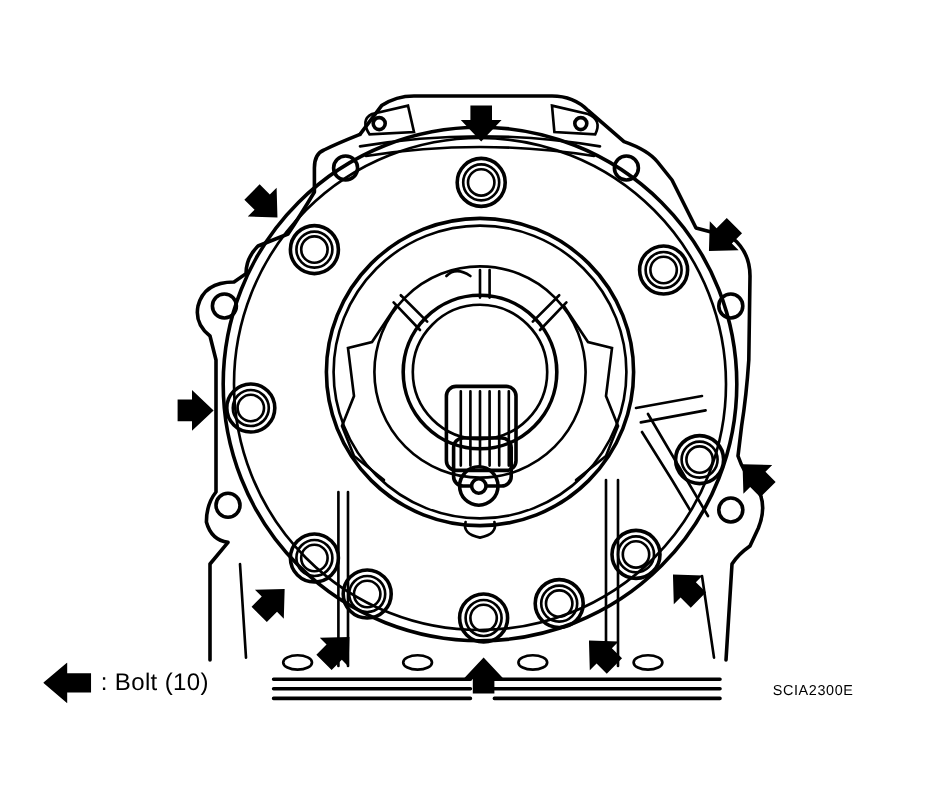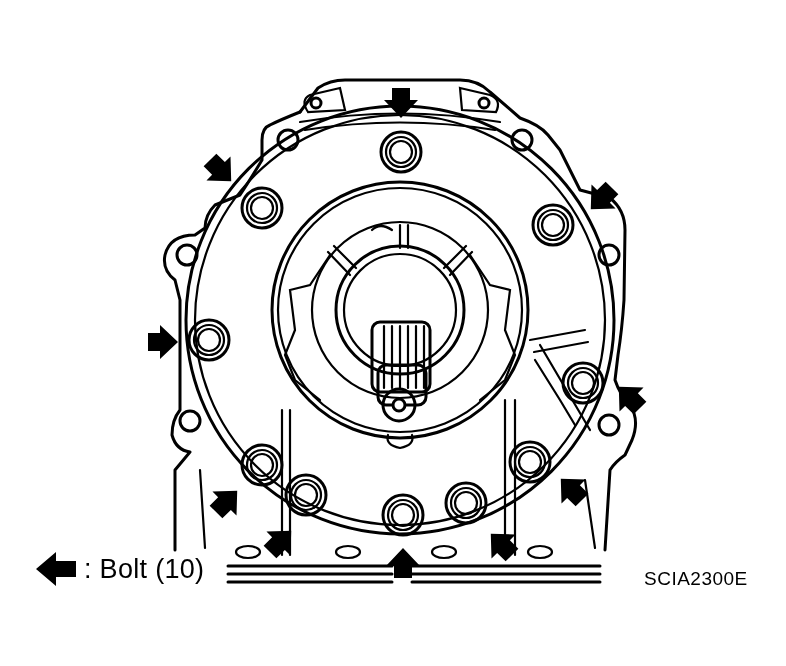--- a/index.html
+++ b/index.html
@@ -3,22 +3,22 @@
   <meta charset="utf-8">
   <style>
     html, body { margin: 0; padding: 0; background: #ffffff; }
     body { width: 786px; height: 666px; position: relative; overflow: hidden; font-family: "Liberation Sans", sans-serif; }
     #diagram { position: absolute; left: 0; top: 0; width: 786px; height: 666px; }
     .ln { fill: none; stroke: #000; stroke-width: 3; stroke-linecap: round; stroke-linejoin: round; }
     .thin { fill: none; stroke: #000; stroke-width: 2.2; stroke-linecap: round; }
     .hole { fill: #fff; stroke: #000; stroke-width: 3; }
     .legend { position: absolute; left: 36px; top: 552px; display: flex; align-items: center; }
     .legend-arrow { width: 40px; height: 34px; margin-right: 8px; }
-    .legend-text { font-size: 27px; color: #000; letter-spacing: 0.3px; }
-    .code { position: absolute; left: 644px; top: 568px; font-size: 19px; color: #000; letter-spacing: 0.5px; }
+    .legend-text { font-size: 20px; color: #000; letter-spacing: 0.3px; }
+    .code { position: absolute; left: 644px; top: 568px; font-size: 12px; color: #000; letter-spacing: 0.5px; }
   </style>
 </head>
 <body>
 
 <svg id="diagram" viewBox="0 0 786 666" xmlns="http://www.w3.org/2000/svg">
 
   <g>
     <path class="ln" d="M300,112 L318,88 Q330,80 345,80 L460,80 Q478,80 490,92 L520,118 Q540,125 548,135 L560,150 Q570,170 580,190 L610,198 Q625,210 625,230 L624,300 Q622,330 618,355 L615,380 Q620,395 630,405 Q640,420 632,440 L625,455 Q615,462 610,470 L605,550"></path>
     <path class="ln" d="M300,112 Q280,120 270,125 Q262,128 262,140 L262,160 Q250,180 240,195 L215,205 Q205,215 205,228 L195,235 Q170,235 165,255 Q162,270 175,280 L180,300 L180,410 Q172,420 172,435 Q176,450 190,452 L175,470 L175,550"></path>
 

